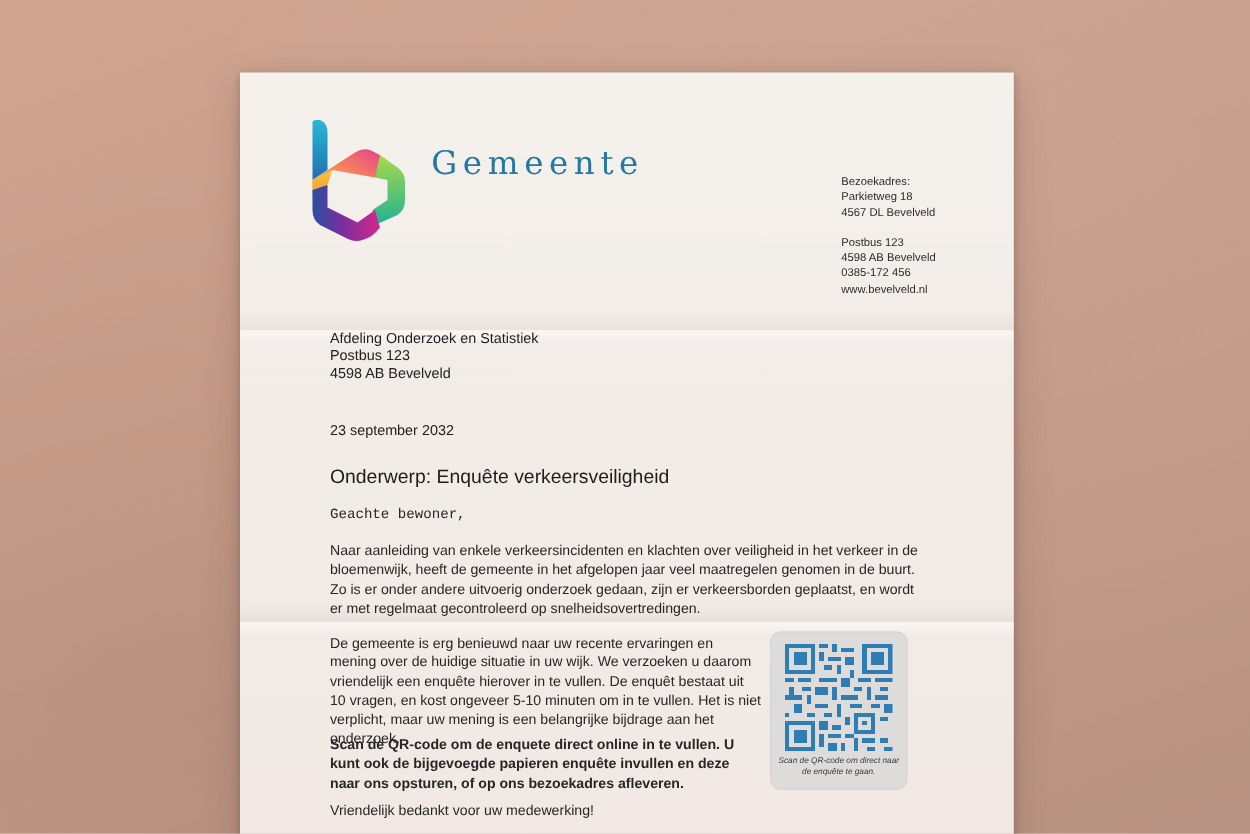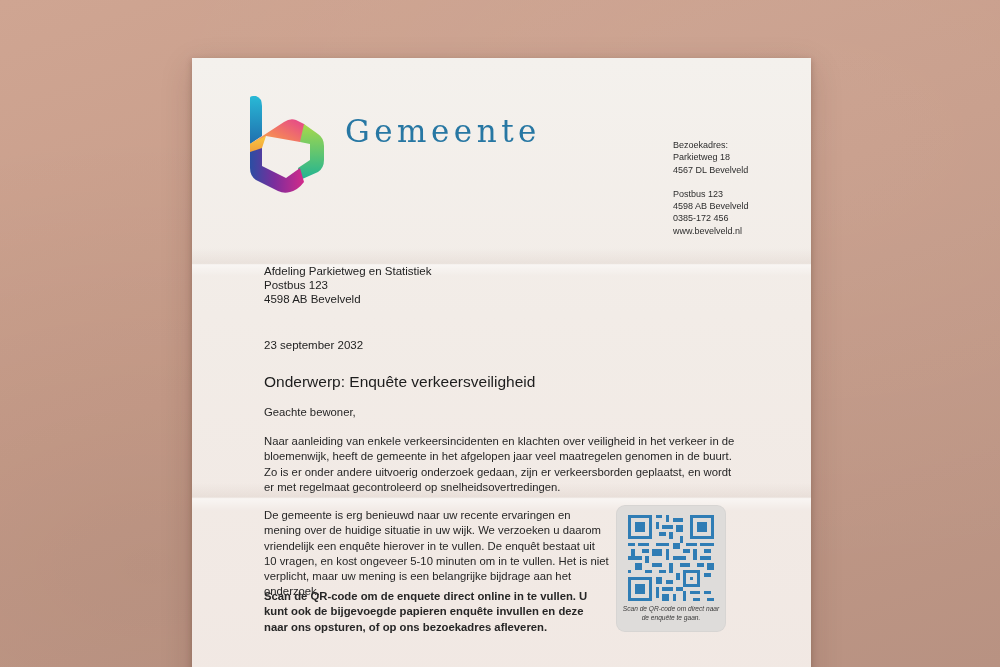--- a/index.html
+++ b/index.html
@@ -26,38 +26,38 @@
       position: absolute; left: 0; right: 0; height: 28px;
       pointer-events: none;
     }
     .fold-1 { top: 190px;
       background: linear-gradient(180deg, rgba(0,0,0,0) 0%, rgba(120,80,60,0.07) 55%, rgba(255,255,255,0.5) 60%, rgba(0,0,0,0) 100%); }
     .fold-2 { top: 425px;
       background: linear-gradient(180deg, rgba(0,0,0,0) 0%, rgba(120,80,60,0.07) 50%, rgba(255,255,255,0.55) 56%, rgba(0,0,0,0) 100%); }
 
     .logo { position: absolute; left: 54px; top: 38px; width: 80px; height: 98px; }
     .brand { position: absolute; left: 153px; top: 58px; font-family: "DejaVu Serif", "Liberation Serif", serif; }
-    .brand-line1 { color: #2777a3; font-size: 31px; letter-spacing: 4.5px; line-height: 30px; }
+    .brand-line1 { color: #2777a3; font-size: 26px; letter-spacing: 4.5px; line-height: 30px; }
     .brand-line2 { color: #233549; font-size: 33px; line-height: 38px; letter-spacing: 0.3px; }
 
     .sender {
       position: absolute; left: 481px; top: 81px;
       font-size: 9px; line-height: 12.3px; color: #2d2d2d;
     }
     .sender .gap { height: 12px; }
 
     .recipient {
       position: absolute; left: 72px; top: 206px;
       font-size: 11.5px; line-height: 14.2px; color: #222;
     }
     .date { position: absolute; left: 72px; top: 281px; font-size: 11.5px; color: #222; }
     .subject { position: absolute; left: 72px; top: 295px; font-size: 15.5px; font-weight: normal; color: #1d1d1d; margin-top: 20px; }
 
     .body-text { position: absolute; left: 72px; color: #262626; font-size: 11.3px; line-height: 15.3px; }
-    .salutation { top: 347px; }
+    .salutation { top: 347px; font-family: Liberation Mono, monospace; }
     .para1 { top: 376px; width: 480px; }
     .para2 { top: 450px; width: 345px; }
     .para3 { top: 531px; width: 345px; font-weight: bold; }
     .closing { top: 584px; }
 
     .qr-card {
       position: absolute; left: 424px; top: 447px;
       width: 110px; height: 127px;
       background: #dedcda; border-radius: 9px;
       box-shadow: inset 0 0 0 1px rgba(0,0,0,0.03);
@@ -119,32 +119,33 @@
     <div>Parkietweg 18</div>
     <div>4567 DL Bevelveld</div>
     <div class="gap"></div>
     <div>Postbus 123</div>
     <div>4598 AB Bevelveld</div>
     <div>0385-172 456</div>
     <div>www.bevelveld.nl</div>
   </div>
 
   <div class="recipient">
-    <div>Afdeling Parkietweg en Statistiek</div>
+    <div>Afdeling Onderzoek en Statistiek</div>
     <div>Postbus 123</div>
     <div>4598 AB Bevelveld</div>
   </div>
 
   <div class="date">23 september 2032</div>
   <div class="subject">Onderwerp: Enquête verkeersveiligheid</div>
 
   <div class="body-text salutation">Geachte bewoner,</div>
   <div class="body-text para1">Naar aanleiding van enkele verkeersincidenten en klachten over veiligheid in het verkeer in de bloemenwijk, heeft de gemeente in het afgelopen jaar veel maatregelen genomen in de buurt. Zo is er onder andere uitvoerig onderzoek gedaan, zijn er verkeersborden geplaatst, en wordt er met regelmaat gecontroleerd op snelheidsovertredingen.</div>
   <div class="body-text para2">De gemeente is erg benieuwd naar uw recente ervaringen en mening over de huidige situatie in uw wijk. We verzoeken u daarom vriendelijk een enquête hierover in te vullen. De enquêt bestaat uit 10 vragen, en kost ongeveer 5-10 minuten om in te vullen. Het is niet verplicht, maar uw mening is een belangrijke bijdrage aan het onderzoek.</div>
   <div class="body-text para3">Scan de QR-code om de enquete direct online in te vullen. U kunt ook de bijgevoegde papieren enquête invullen en deze naar ons opsturen, of op ons bezoekadres afleveren.</div>
+  <div class="body-text closing">Vriendelijk bedankt voor uw medewerking!</div>
 
   <div class="qr-card">
     <svg class="qr" viewBox="0 0 25 25" shape-rendering="crispEdges">
       <g fill="#2f7db5">
 
         <path d="M0 0h7v7h-7z M1 1v5h5v-5z" fill-rule="evenodd"></path>
         <rect x="2" y="2" width="3" height="3"></rect>
         <path d="M18 0h7v7h-7z M19 1v5h5v-5z" fill-rule="evenodd"></path>
         <rect x="20" y="2" width="3" height="3"></rect>
         <path d="M0 18h7v7h-7z M1 19v5h5v-5z" fill-rule="evenodd"></path>

